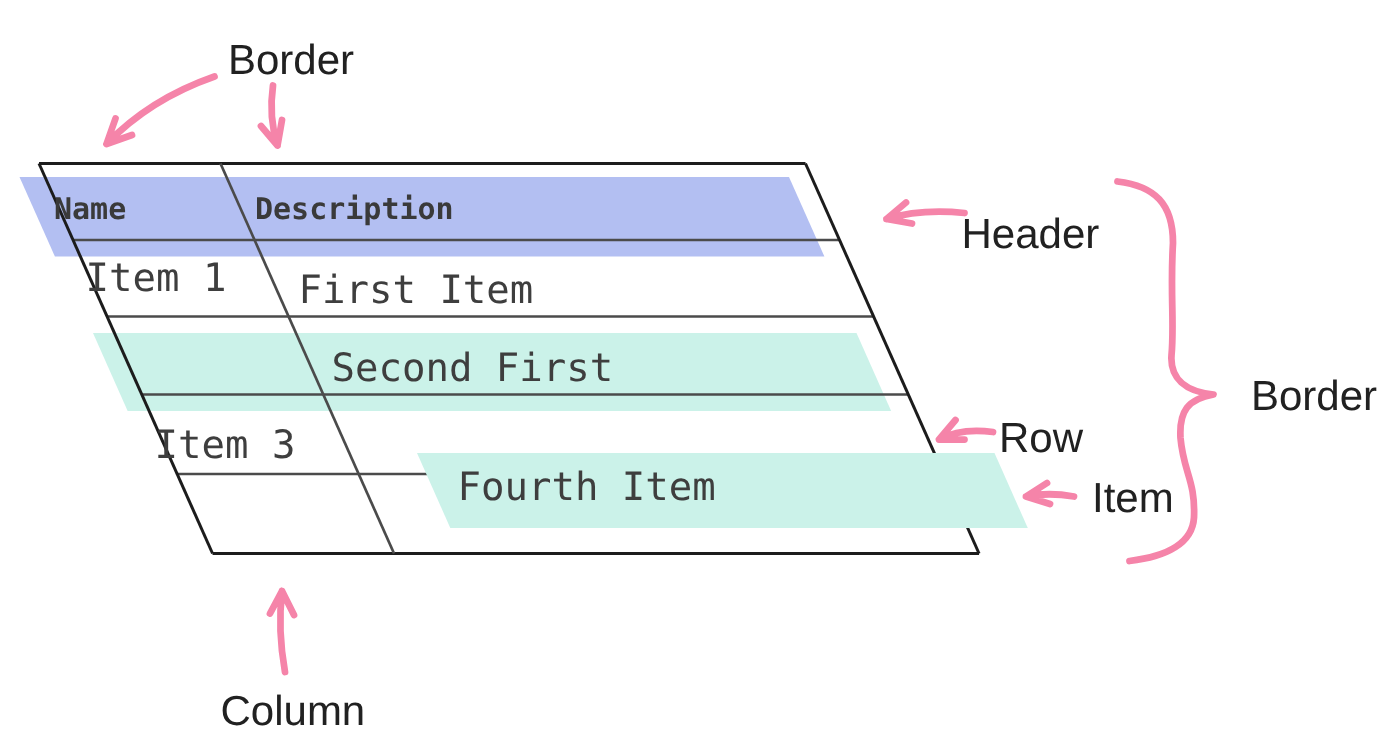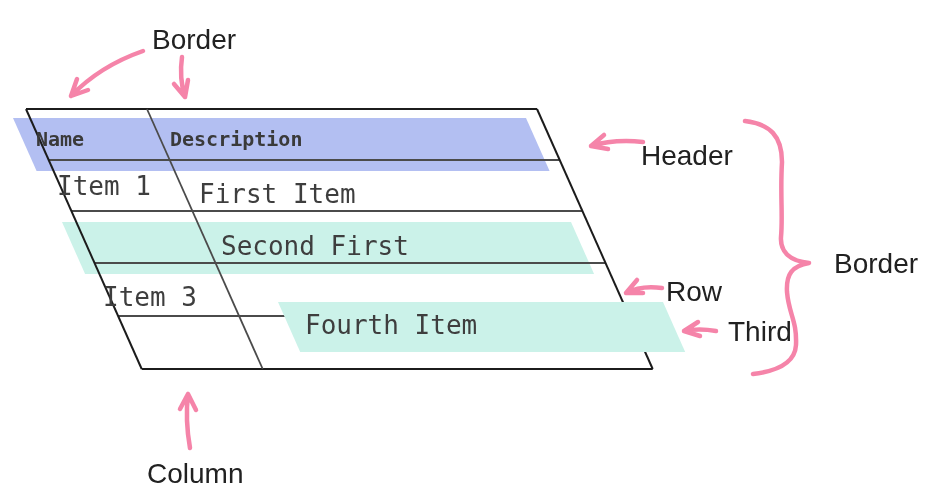--- a/index.html
+++ b/index.html
@@ -106,16 +106,16 @@
   <div class="cell-text" id="txt-second">Second First</div>
 
   <div class="cell-text" id="txt-item3">Item 3</div>
 
   <div class="cell-text" id="txt-fourth">Fourth Item</div>
 
   <div class="anno-label" id="lbl-border">Border</div>
   <div class="anno-label" id="lbl-header">Header</div>
   <div class="anno-label" id="lbl-table">Border</div>
   <div class="anno-label" id="lbl-row">Row</div>
-  <div class="anno-label" id="lbl-cell">Third</div>
+  <div class="anno-label" id="lbl-cell">Item</div>
   <div class="anno-label" id="lbl-column">Column</div>
 
 </div>
 
 </body></html>

